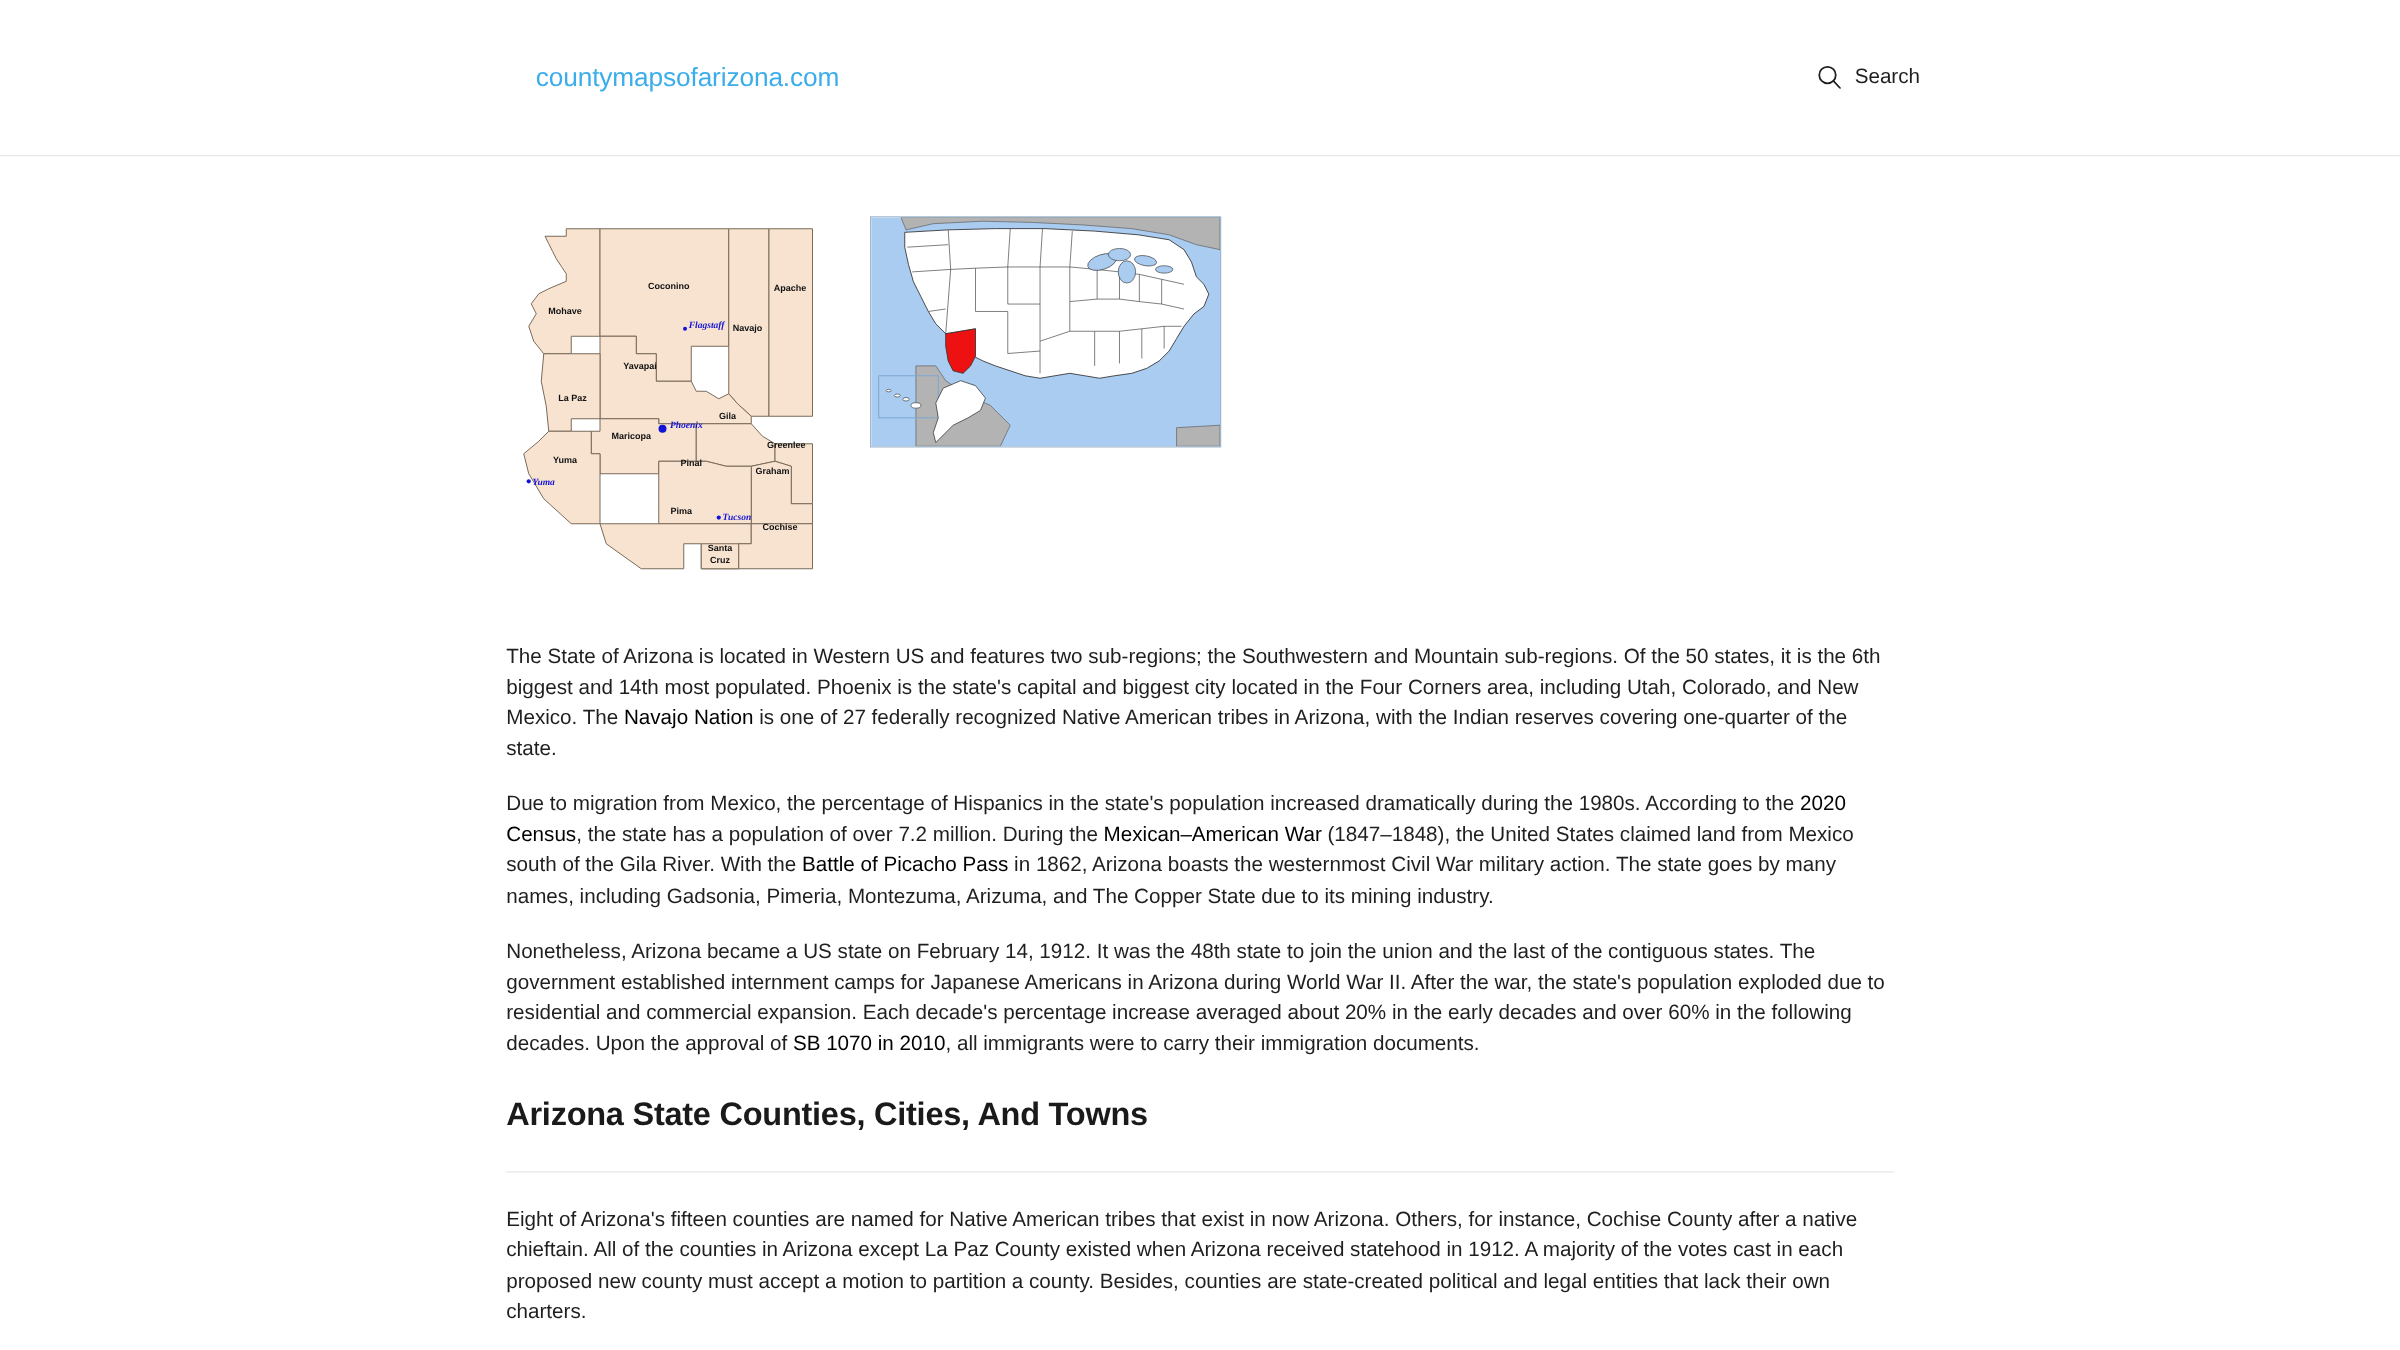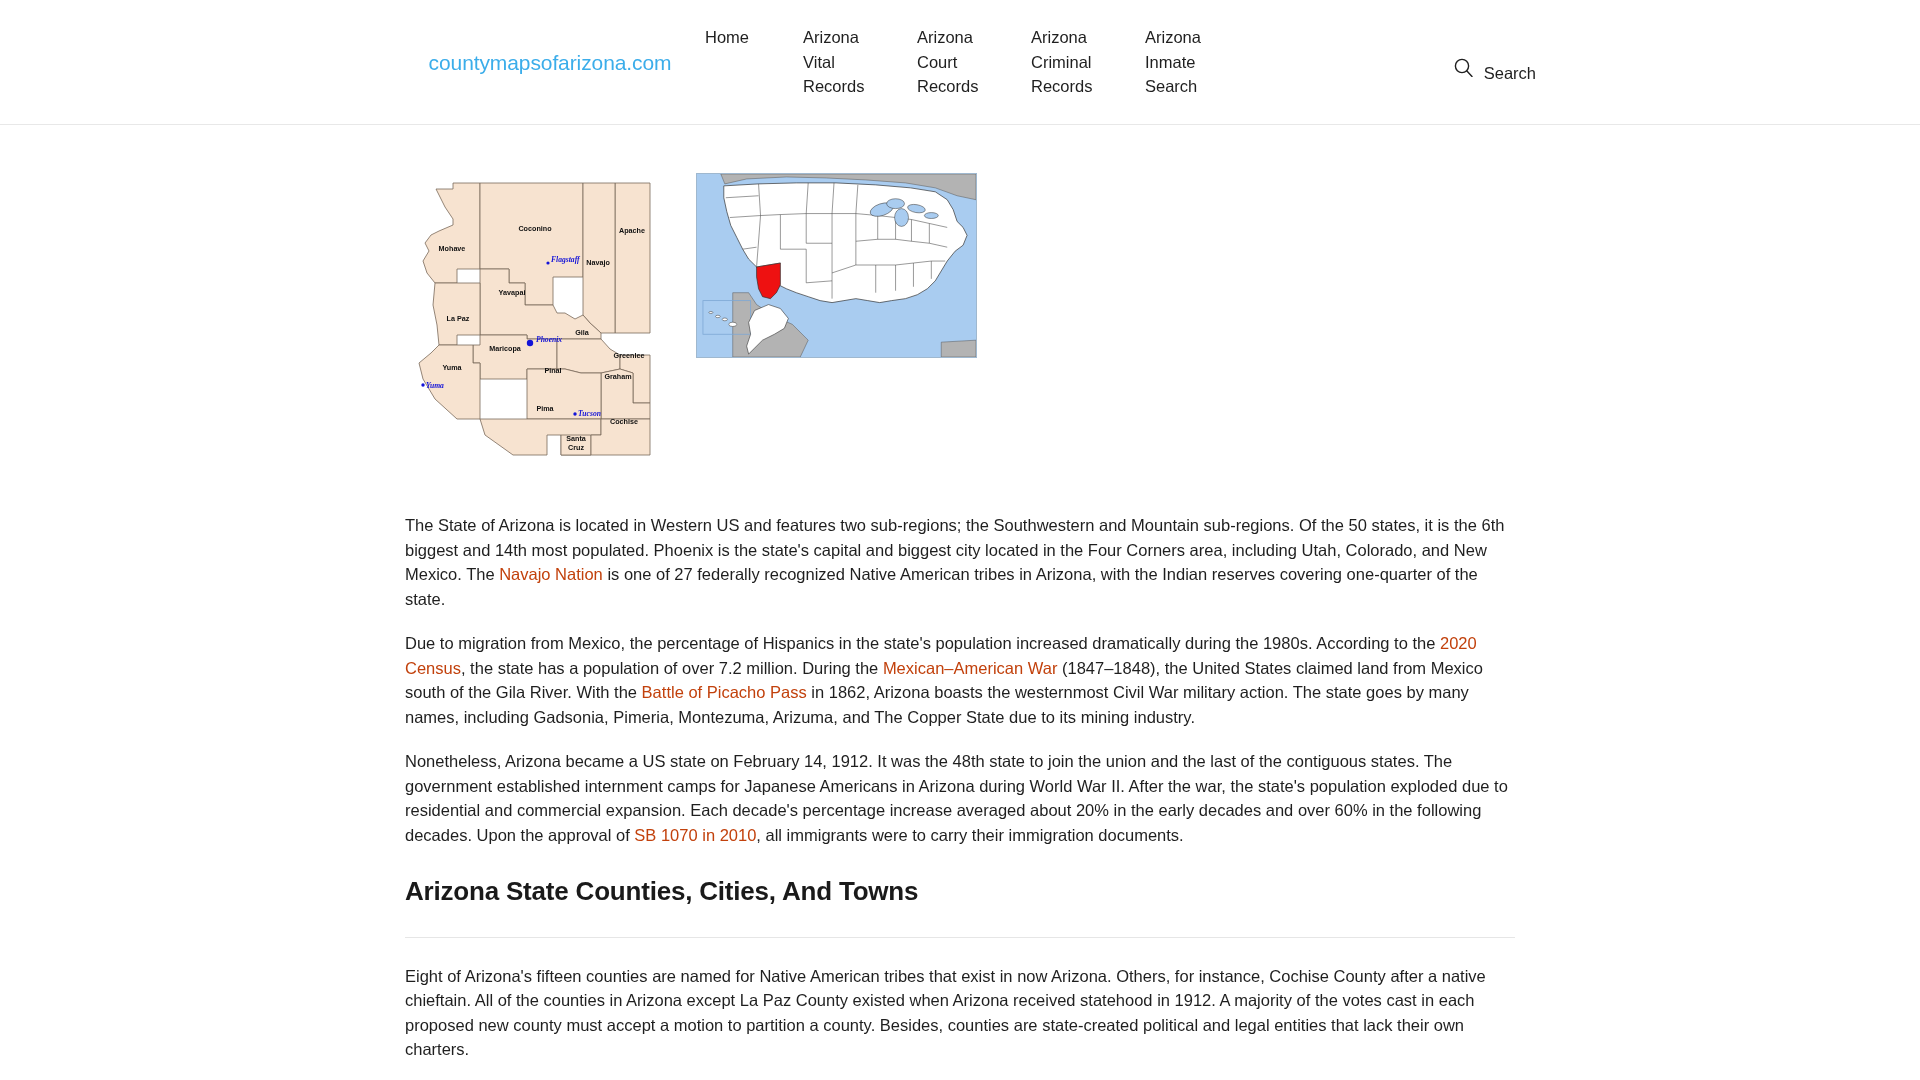--- a/index.html
+++ b/index.html
@@ -70,21 +70,20 @@
     gap: 11px;
     position: absolute;
     right: -21px;
     top: 52px;
     cursor: pointer;
   }
   .search-icon svg { display: block; }
   .search-label {
     font-size: 16.5px;
     color: #1f1f1f;
-    margin-top: 12px;
   }
 
   
   .content-wrap {
     width: 1110px;
     margin: 0 auto;
     padding-top: 48px;
   }
   h1.page-title {
     font-size: 28.5px;
@@ -104,21 +103,21 @@
   }
   p.body-text {
     font-size: 16.5px;
     line-height: 24.5px;
     color: #1f1f1f;
     margin: 0 0 20px 0;
     max-width: 1110px;
   }
   p.body-text:last-of-type { margin-bottom: 0; }
   a.inline-link {
-    color: #c2410c;
+    color: #000000;
     text-decoration: none;
   }
   .hr-rule {
     border: none;
     border-top: 1px solid #e6e6e6;
     margin: 28px 0 26px 0;
     height: 0;
   }
 
   
@@ -146,27 +145,20 @@
   .text-block { padding-top: 8px; }
 </style>
 </head>
 <body>
 
 <header class="site-header">
   <div class="header-inner">
 
     <a class="brand" href="#">countymapsofarizona.com</a>
 
-    <nav class="main-nav">
-      <a class="nav-item home" href="#">Home</a>
-      <a class="nav-item" href="#">Arizona Vital Records</a>
-      <a class="nav-item" href="#">Arizona Court Records</a>
-      <a class="nav-item" href="#">Arizona Criminal Records</a>
-      <a class="nav-item" href="#">Arizona Inmate Search</a>
-    </nav>
 
     <div class="search-box">
       <span class="search-icon">
         <svg width="19" height="19" viewBox="0 0 19 19">
           <circle cx="8" cy="8" r="6.6" fill="none" stroke="#1f1f1f" stroke-width="1.4"></circle>
           <line x1="12.7" y1="12.7" x2="18" y2="18.4" stroke="#1f1f1f" stroke-width="1.4" stroke-linecap="round"></line>
         </svg>
       </span>
       <span class="search-label">Search</span>
     </div>

